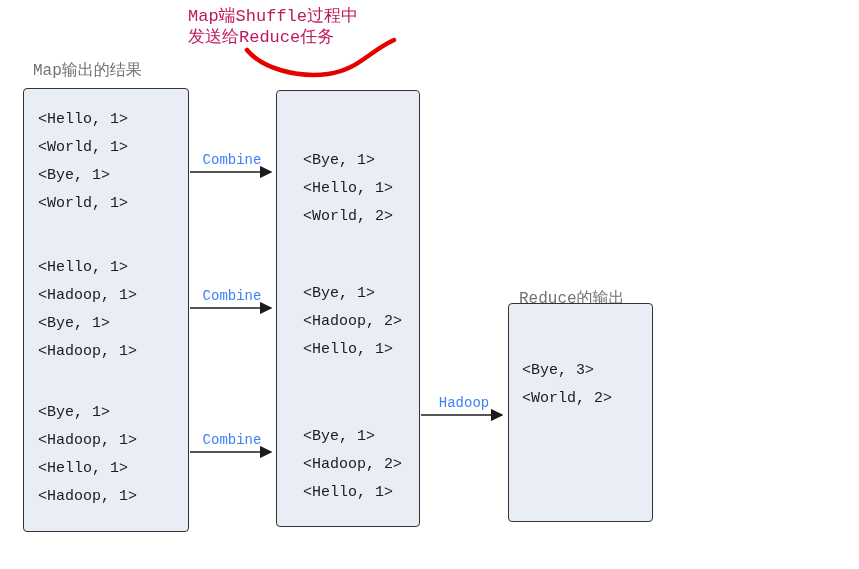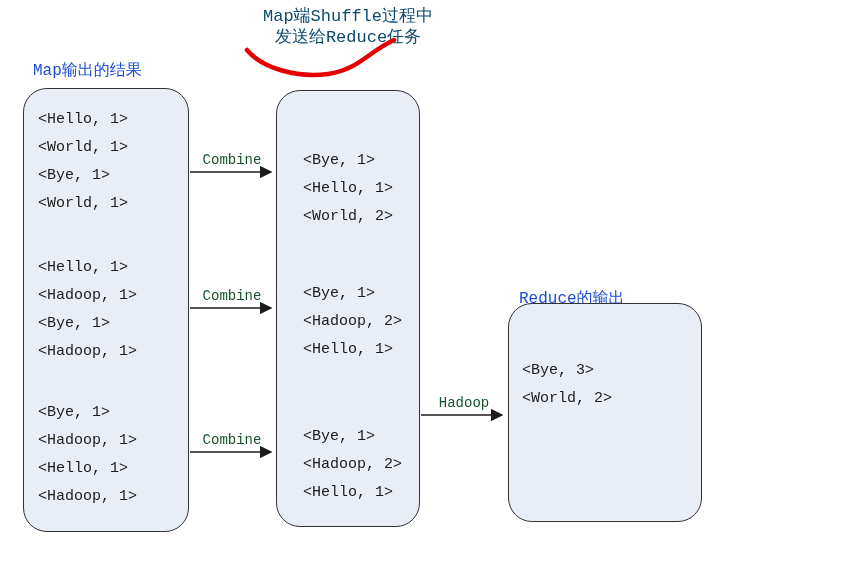--- a/index.html
+++ b/index.html
@@ -7,56 +7,55 @@
     position:relative;
     width:859px;height:569px;
     background:#ffffff;
     font-family:"Liberation Mono","DejaVu Sans Mono",monospace;
     color:#1c1c1c;
     overflow:hidden;
   }
   .title-block{
     position:absolute;
     left:188px;top:6px;width:320px;
-    text-align:center;
     font-size:17px;line-height:21px;
-    color:#0c4a6e;
+    color:#be185d;
   }
   .box-label{
     position:absolute;
     font-size:16px;
-    color:#1d4ed8;
+    color:#737373;
     white-space:nowrap;
   }
   .flow-box{
     position:absolute;
     background:#e9edf5;
     border:1.5px solid #333333;
-    border-radius:24px;
+    border-radius:4px;
     box-sizing:border-box;
   }
   .kv{
     font-size:15px;
     line-height:28px;
     white-space:nowrap;
   }
   #map-box{left:23px;top:88px;width:166px;height:444px;padding:17px 0 0 14px;}
   #combined-box{left:276px;top:90px;width:144px;height:437px;padding:56px 0 0 26px;}
-  #reduce-box{left:508px;top:303px;width:194px;height:219px;padding:53px 0 0 13px;}
+  #reduce-box{left:508px;top:303px;width:145px;height:219px;padding:53px 0 0 13px;}
   #map-box .group2{margin-top:36px;}
   #map-box .group3{margin-top:33px;}
   #combined-box .group2{margin-top:49px;}
   #combined-box .group3{margin-top:59px;}
   .arrow-label{
     position:absolute;
     width:84px;
     text-align:center;
     font-size:14px;
     line-height:20px;
-    color:#14532d;
+    color:#3b82f6;
   }
   svg.overlay{
     position:absolute;left:0;top:0;width:859px;height:569px;
     pointer-events:none;
   }
 </style>
 </head>
 <body>
 
 <div id="canvas">

